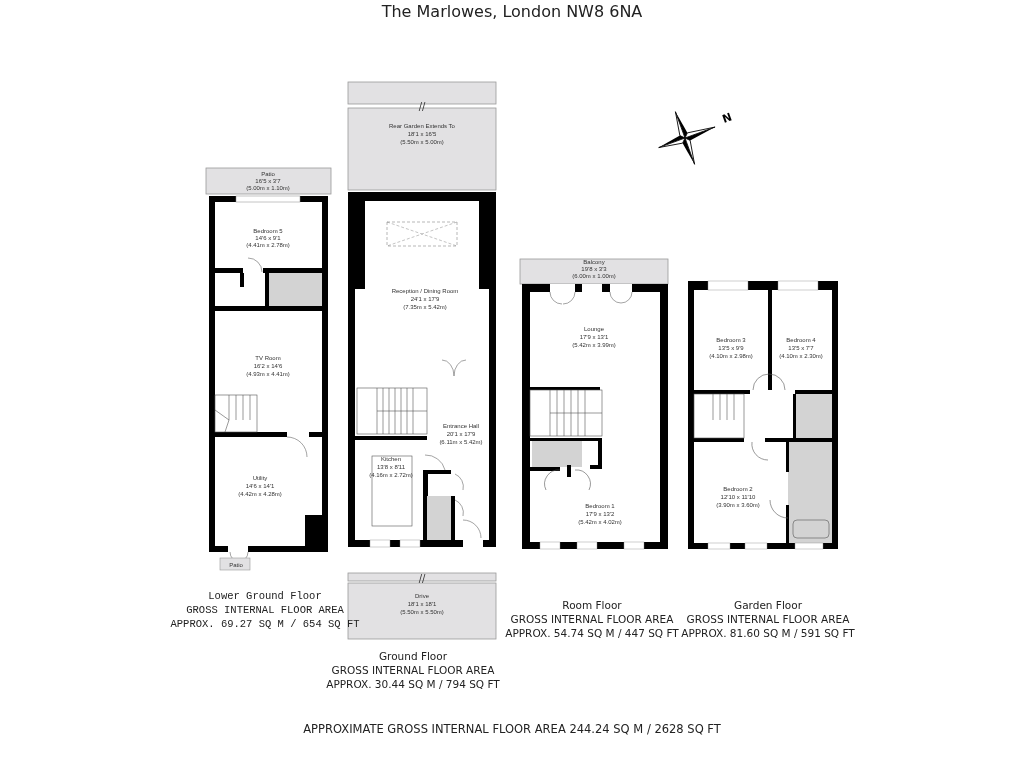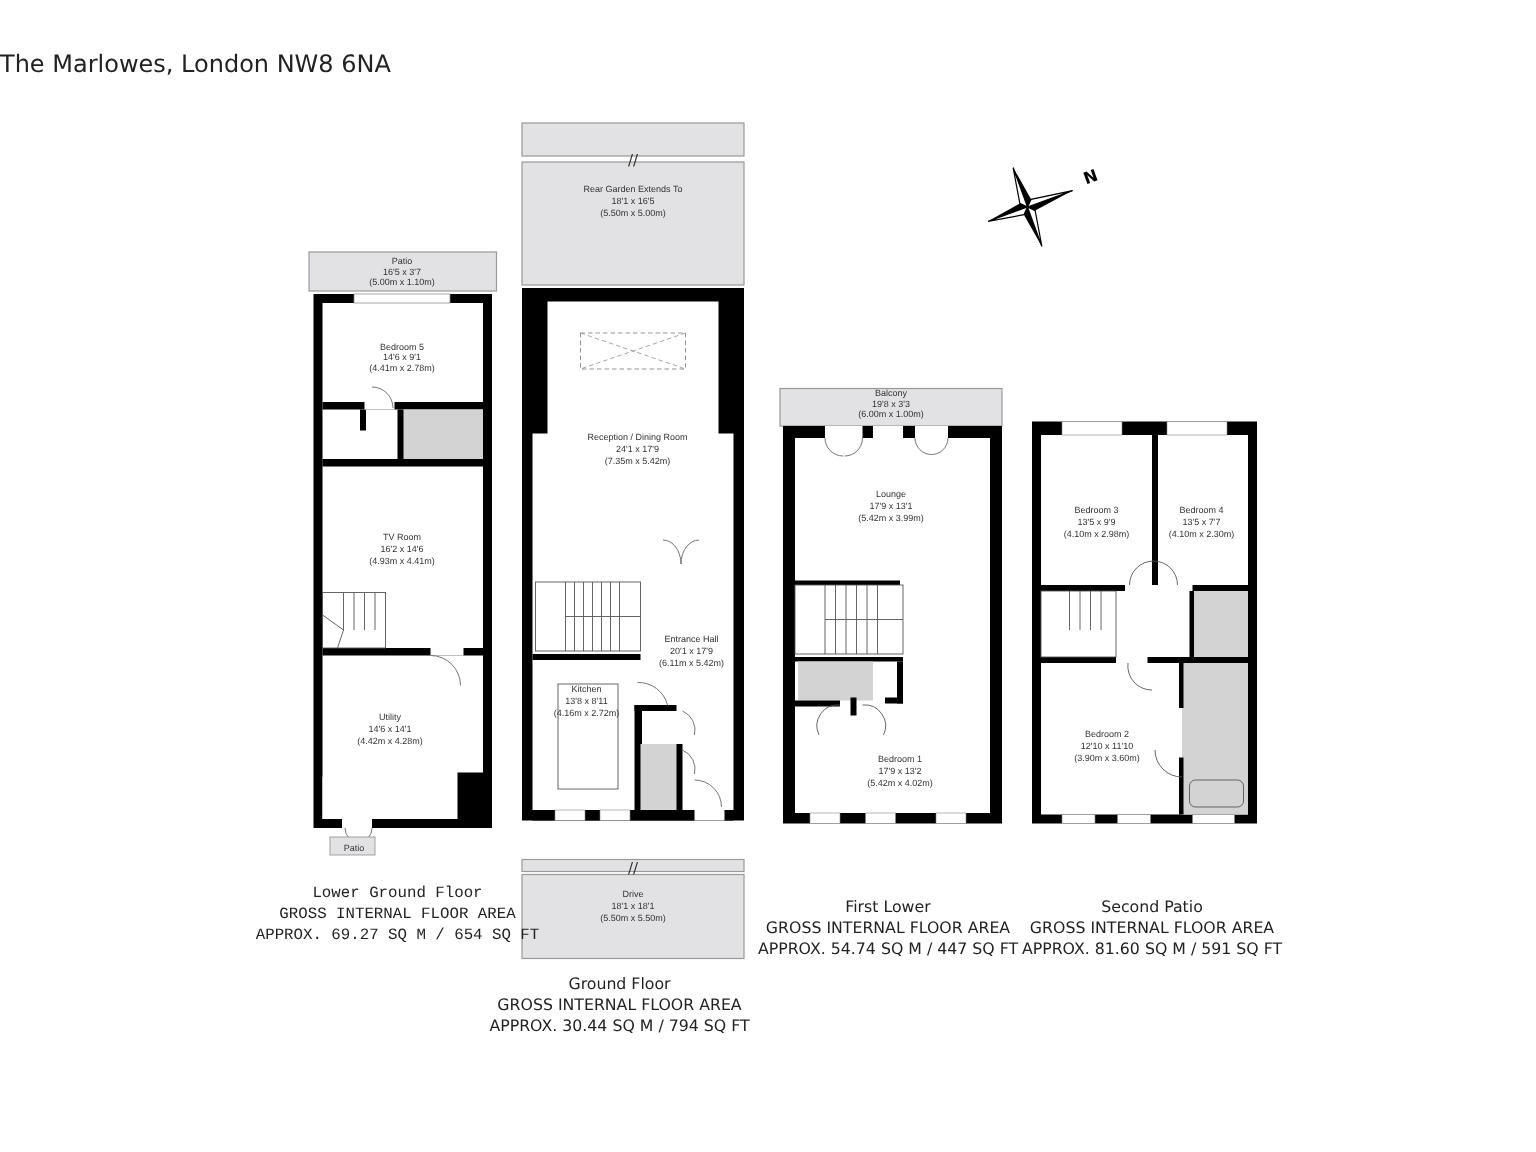--- a/index.html
+++ b/index.html
@@ -1,17 +1,17 @@
 <!DOCTYPE html>
 <html><head>
 <meta charset="utf-8">
 <style>
   html,body{margin:0;padding:0;background:#fff;}
   body{width:1024px;height:768px;position:relative;overflow:hidden;font-family:"DejaVu Sans","Liberation Sans",sans-serif;color:#222;}
-  .title{position:absolute;left:0;width:1024px;top:2px;text-align:left;font-size:16px;margin-top:31px;}
+  .title{position:absolute;left:0;width:1024px;top:2px;text-align:center;font-size:16px;}
   .plan{position:absolute;left:0;top:0;}
   .rl{font-family:"Liberation Sans",sans-serif;font-size:6px;fill:#333;text-anchor:middle;}
   .cap{position:absolute;text-align:center;font-size:10.5px;line-height:14px;white-space:nowrap;}
   .footer{position:absolute;left:0;width:1024px;top:722px;text-align:center;font-size:11.5px;line-height:15.5px;}
 </style>
 </head>
 <body>
 
 <div class="title">The Marlowes, London NW8 6NA</div>
 
@@ -242,24 +242,25 @@
   <div>Lower Ground Floor</div>
   <div>GROSS INTERNAL FLOOR AREA</div>
   <div>APPROX. 69.27 SQ M / 654 SQ FT</div>
 </div>
 <div class="cap" style="left:318px;top:649px;width:190px;">
   <div>Ground Floor</div>
   <div>GROSS INTERNAL FLOOR AREA</div>
   <div>APPROX. 30.44 SQ M / 794 SQ FT</div>
 </div>
 <div class="cap" style="left:502px;top:598px;width:180px;">
-  <div>First Lower</div>
+  <div>Room Floor</div>
   <div>GROSS INTERNAL FLOOR AREA</div>
   <div>APPROX. 54.74 SQ M / 447 SQ FT</div>
 </div>
 <div class="cap" style="left:678px;top:598px;width:180px;">
-  <div>Second Patio</div>
+  <div>Garden Floor</div>
   <div>GROSS INTERNAL FLOOR AREA</div>
   <div>APPROX. 81.60 SQ M / 591 SQ FT</div>
 </div>
 
 <div class="footer">
+  <div>APPROXIMATE GROSS INTERNAL FLOOR AREA 244.24 SQ M / 2628 SQ FT</div>
 </div>
 
 </body></html>

